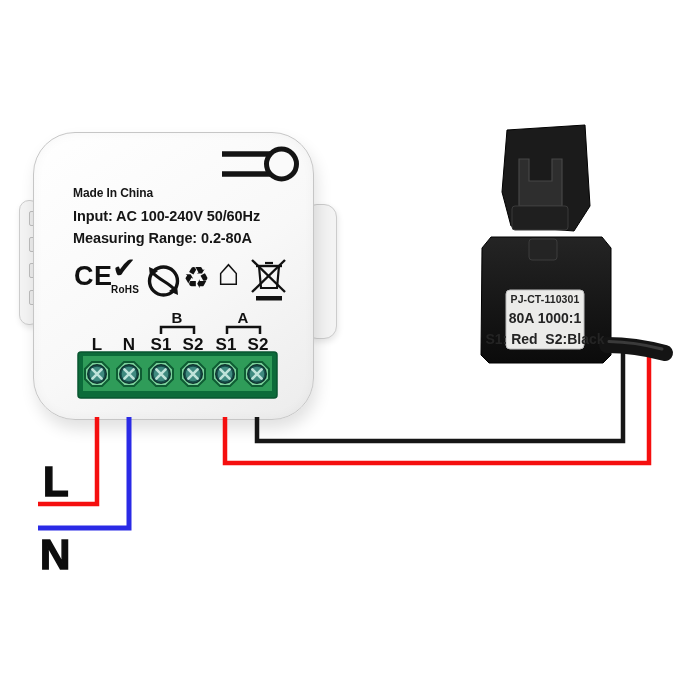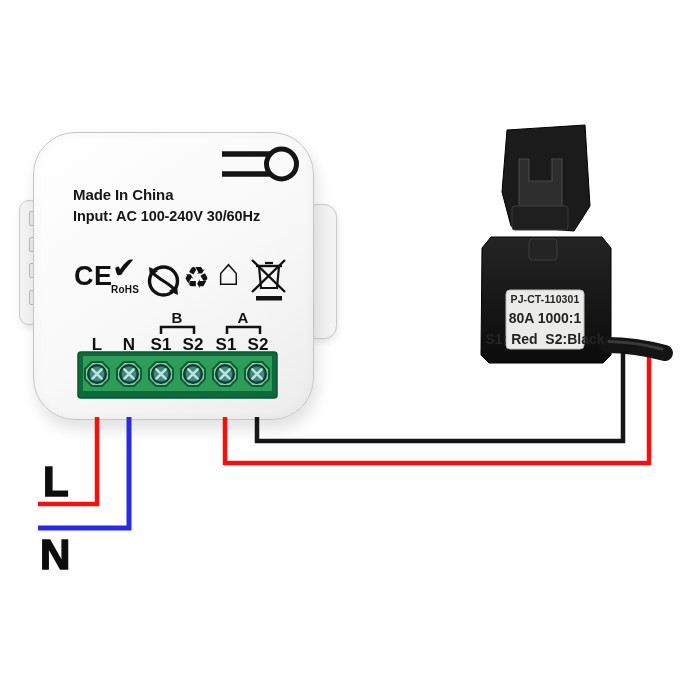--- a/index.html
+++ b/index.html
@@ -155,22 +155,23 @@
       <rect x="512" y="206" width="56" height="24" rx="3" fill="#1f1f1f" stroke="#3a3a3a" stroke-width="1"></rect>
       <path d="M482,248 L491,237 L602,237 L611,248 L611,355 L603,363 L489,363 L481,355 Z" fill="url(#ctBody)" stroke="#000" stroke-width="1"></path>
       <rect x="529" y="239" width="28" height="21" rx="3" fill="#242424" stroke="#3c3c3c" stroke-width="1"></rect>
       <path d="M607,345 Q635,345 665,353" stroke="#141414" stroke-width="16" stroke-linecap="round" fill="none"></path>
       <path d="M609,341.5 Q635,342 662,349" stroke="#3a3a3a" stroke-width="3" stroke-linecap="round" fill="none"></path>
       <rect x="506" y="290" width="78" height="59" rx="4" fill="#ebebe9" stroke="#bdbdbd" stroke-width="1"></rect>
     </g>
   </svg>
 
   <div class="txtlayer">
-    <div class="mtext" style="left:73px;top:186px;font-size:15px;">Made In China</div>
-    <div class="mtext" style="left:73px;top:208px;">Input: AC 100-240V 30/60Hz</div>
+    <div class="mtext" style="left:73px;top:186px;font-size:12px;">Made In China</div>
+    <div class="mtext" style="left:73px;top:208px;">Input: AC 100-240V 50/60Hz</div>
+    <div class="mtext" style="left:73px;top:230px;">Measuring Range: 0.2-80A</div>
 
     <span class="glyph ce abs" style="left:74px;top:263px;">CE</span>
     <span class="glyph check abs" style="left:112px;top:254px;">✔</span>
     <span class="glyph rohs abs" style="left:111px;top:285px;">RoHS</span>
     <span class="glyph recy abs" style="left:183px;top:263px;">♻</span>
     <span class="glyph house abs" style="left:217px;top:253px;">⌂</span>
 
     <span class="grp" style="left:177px;top:309px;">B</span>
     <span class="grp" style="left:243px;top:309px;">A</span>
 

